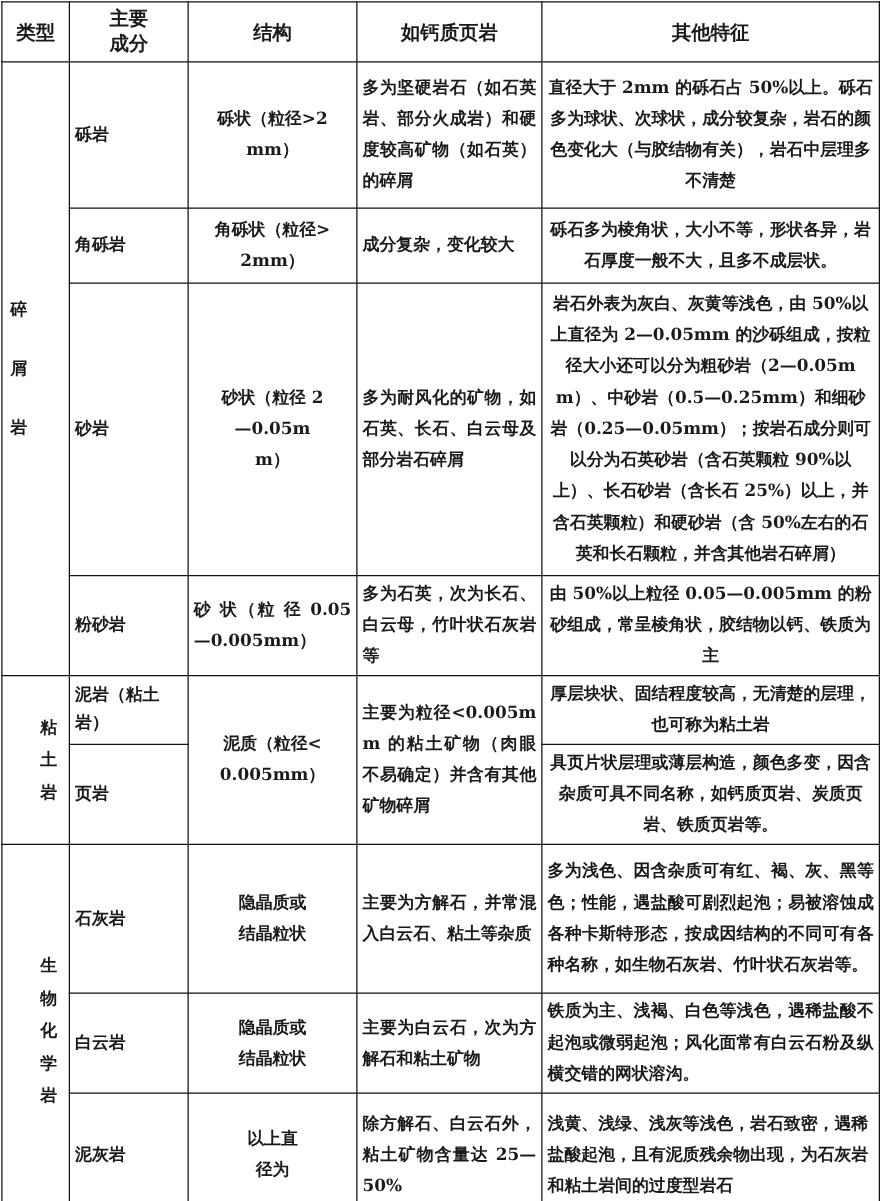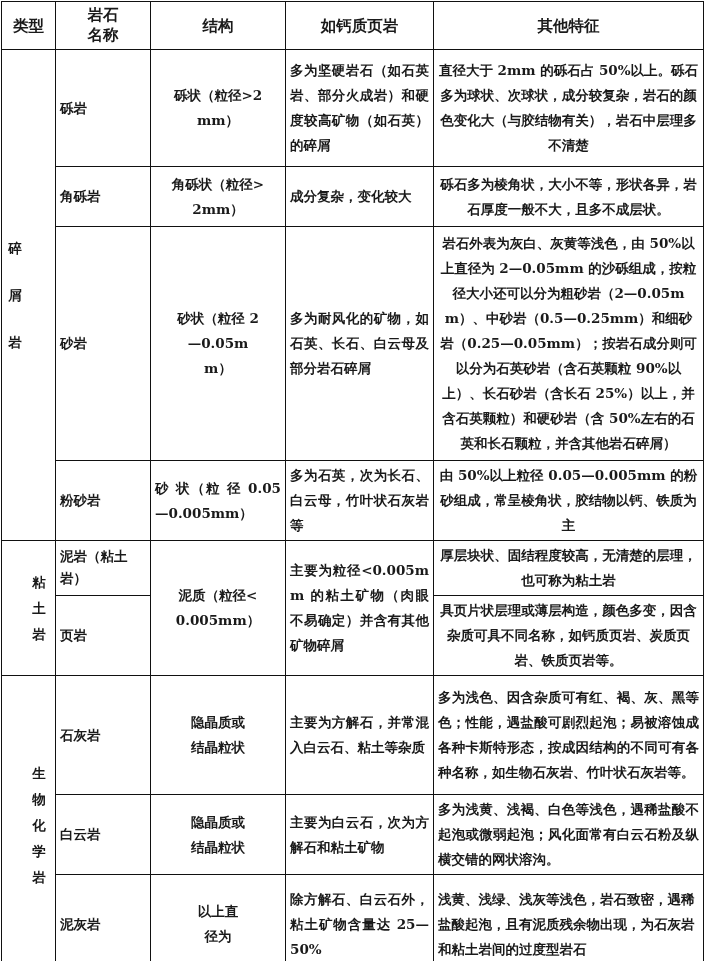--- a/index.html
+++ b/index.html
@@ -60,21 +60,21 @@
   <colgroup>
     <col style="width:54px">
     <col style="width:95px">
     <col style="width:135px">
     <col style="width:148px">
     <col style="width:270px">
   </colgroup>
   <thead>
     <tr style="height:48px">
       <th>类型</th>
-      <th><span class="vert" style="width:40px;line-height:20px">岩石名称</span></th>
+      <th><span class="vert" style="width:40px;line-height:20px">主要成分</span></th>
       <th>结构</th>
       <th>如钙质页岩</th>
       <th>其他特征</th>
     </tr>
   </thead>
   <tbody>
 
     <tr style="height:117px">
       <td class="c-type" rowspan="4">
         <span class="vert vert-spread">碎屑岩</span>
@@ -123,21 +123,21 @@
       </td>
       <td class="c-name">石灰岩</td>
       <td class="c-struct"><span style="display:inline-block;width:60px">隐晶质或结晶粒状</span></td>
       <td class="c-comp">主要为方解石，并常混入白云石、粘土等杂质</td>
       <td class="c-other" style="text-align:justify;text-align-last:left">多为浅色、因含杂质可有红、褐、灰、黑等色；性能，遇盐酸可剧烈起泡；易被溶蚀成各种卡斯特形态，按成因结构的不同可有各种名称，如生物石灰岩、竹叶状石灰岩等。</td>
     </tr>
     <tr style="height:71px">
       <td class="c-name">白云岩</td>
       <td class="c-struct"><span style="display:inline-block;width:60px">隐晶质或结晶粒状</span></td>
       <td class="c-comp">主要为白云石，次为方解石和粘土矿物</td>
-      <td class="c-other" style="text-align:justify;text-align-last:left">多为浅黄、浅褐、白色等浅色，遇稀盐酸不起泡或微弱起泡；风化面常有白云石粉及纵横交错的网状溶沟。</td>
+      <td class="c-other" style="text-align:justify;text-align-last:left">铁质为主、浅褐、白色等浅色，遇稀盐酸不起泡或微弱起泡；风化面常有白云石粉及纵横交错的网状溶沟。</td>
     </tr>
     <tr style="height:99px">
       <td class="c-name">泥灰岩</td>
       <td class="c-struct"><span style="display:inline-block;width:48px">以上直径为</span></td>
       <td class="c-comp">除方解石、白云石外，粘土矿物含量达 25—50%</td>
       <td class="c-other" style="text-align:left">浅黄、浅绿、浅灰等浅色，岩石致密，遇稀盐酸起泡，且有泥质残余物出现，为石灰岩和粘土岩间的过度型岩石</td>
     </tr>
   </tbody>
 </table>
 

